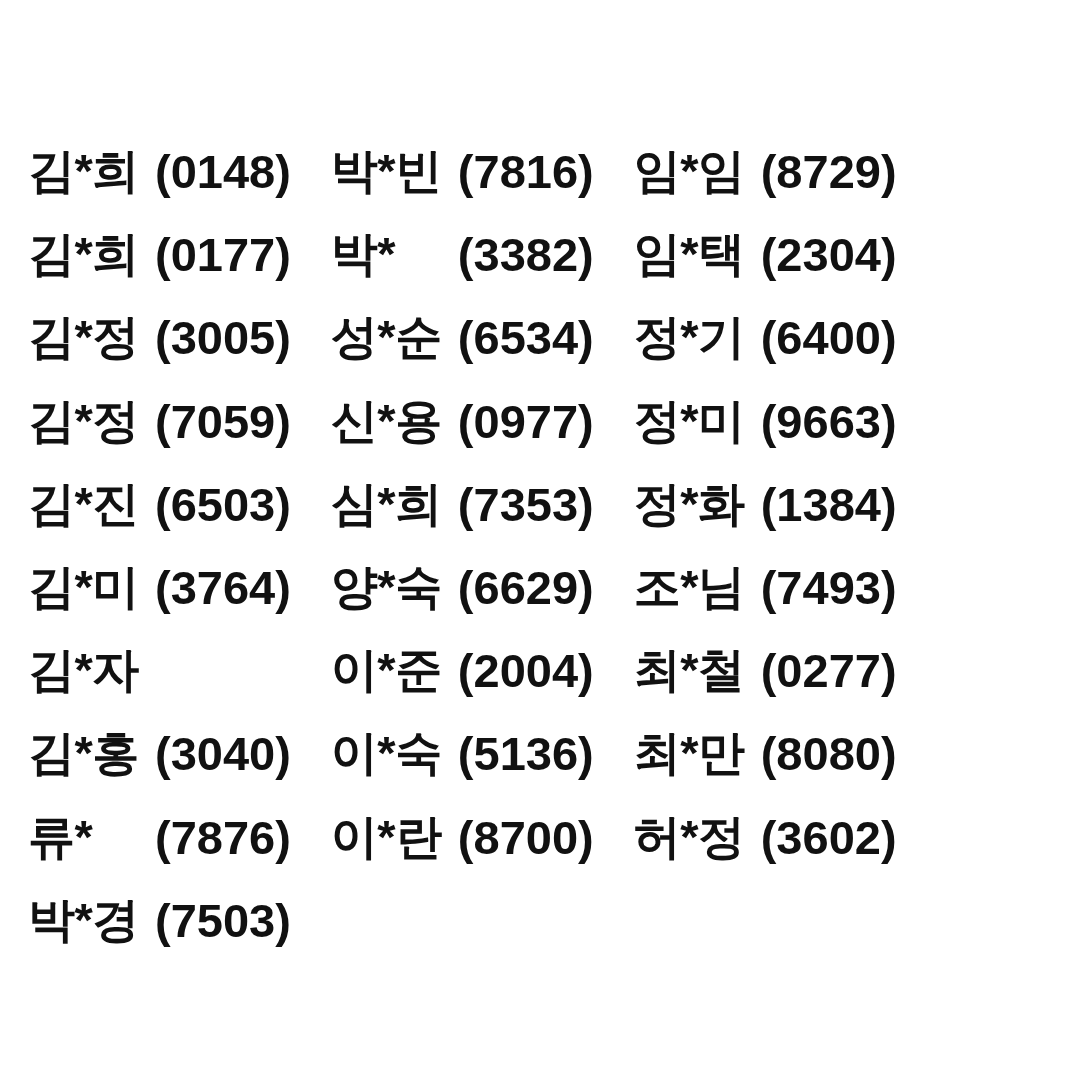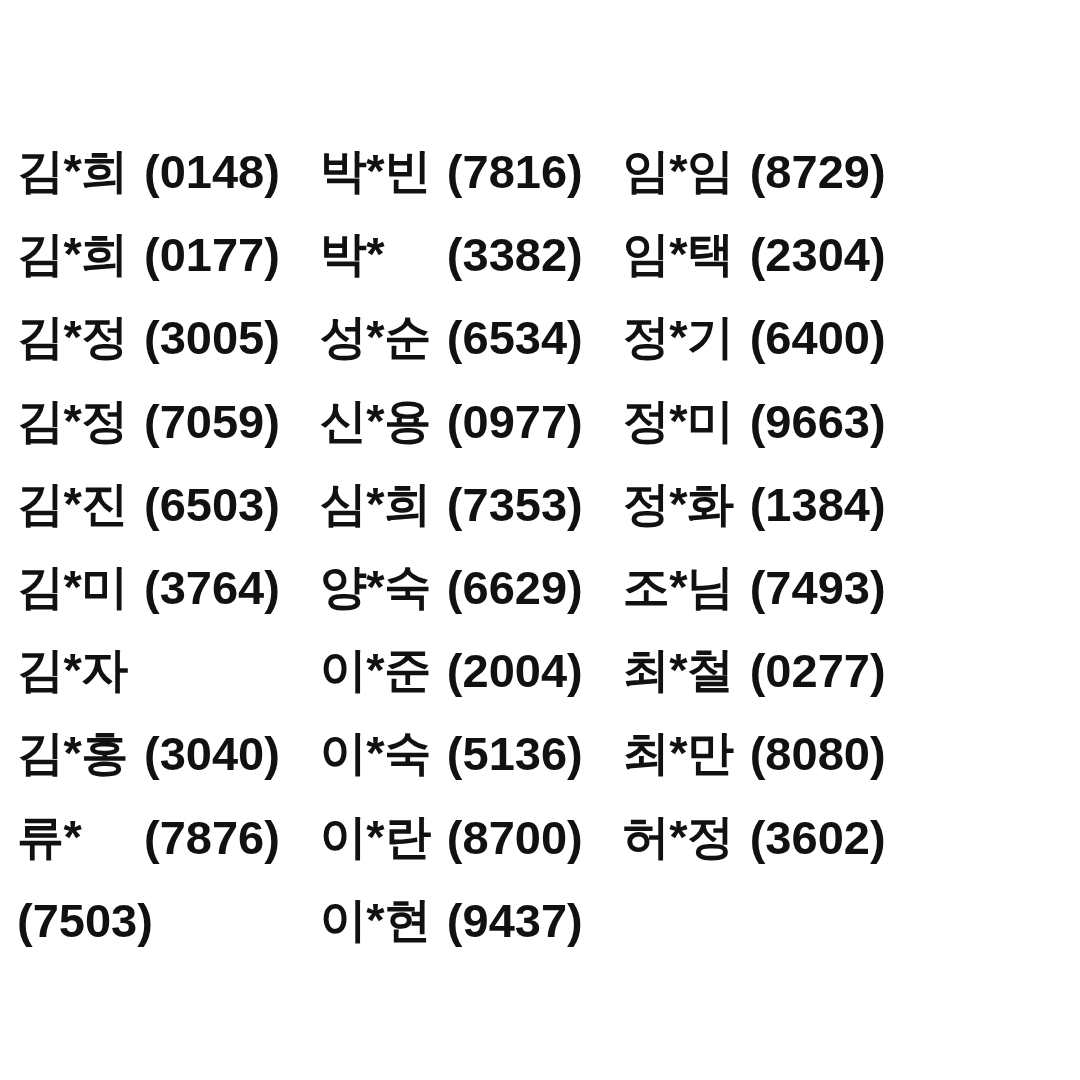--- a/index.html
+++ b/index.html
@@ -16,21 +16,21 @@
     width: 1080px;
     height: 1080px;
     background: #ffffff;
   }
   .list {
     position: absolute;
     left: 0;
     top: 130px;
     width: 864px;
     box-sizing: border-box;
-    padding: 0 45px 0 17px;
+    padding: 0 45px 0 28px;
     display: grid;
     grid-template-columns: 1fr 1fr 1fr;
     column-gap: 40px;
   }
   .col {
     display: flex;
     flex-direction: column;
   }
   .cell {
     height: 83.2px;
@@ -60,33 +60,32 @@
     <section class="col">
         <div class="cell"><span class="entry-name">김*희</span><span class="entry-number">(0148)</span></div>
         <div class="cell"><span class="entry-name">김*희</span><span class="entry-number">(0177)</span></div>
         <div class="cell"><span class="entry-name">김*정</span><span class="entry-number">(3005)</span></div>
         <div class="cell"><span class="entry-name">김*정</span><span class="entry-number">(7059)</span></div>
         <div class="cell"><span class="entry-name">김*진</span><span class="entry-number">(6503)</span></div>
         <div class="cell"><span class="entry-name">김*미</span><span class="entry-number">(3764)</span></div>
         <div class="cell"><span class="entry-name">김*자</span></div>
         <div class="cell"><span class="entry-name">김*홍</span><span class="entry-number">(3040)</span></div>
         <div class="cell"><span class="entry-name">류*　</span><span class="entry-number">(7876)</span></div>
-        <div class="cell"><span class="entry-number">(7503)</span></div>
+        <div class="cell"><span class="entry-name">박*경</span><span class="entry-number">(7503)</span></div>
       </section>
     <section class="col">
         <div class="cell"><span class="entry-name">박*빈</span><span class="entry-number">(7816)</span></div>
         <div class="cell"><span class="entry-name">박*　</span><span class="entry-number">(3382)</span></div>
         <div class="cell"><span class="entry-name">성*순</span><span class="entry-number">(6534)</span></div>
         <div class="cell"><span class="entry-name">신*용</span><span class="entry-number">(0977)</span></div>
         <div class="cell"><span class="entry-name">심*희</span><span class="entry-number">(7353)</span></div>
         <div class="cell"><span class="entry-name">양*숙</span><span class="entry-number">(6629)</span></div>
         <div class="cell"><span class="entry-name">이*준</span><span class="entry-number">(2004)</span></div>
         <div class="cell"><span class="entry-name">이*숙</span><span class="entry-number">(5136)</span></div>
         <div class="cell"><span class="entry-name">이*란</span><span class="entry-number">(8700)</span></div>
-        <div class="cell"><span class="entry-name">이*현</span><span class="entry-number">(9437)</span></div>
       </section>
     <section class="col">
         <div class="cell"><span class="entry-name">임*임</span><span class="entry-number">(8729)</span></div>
         <div class="cell"><span class="entry-name">임*택</span><span class="entry-number">(2304)</span></div>
         <div class="cell"><span class="entry-name">정*기</span><span class="entry-number">(6400)</span></div>
         <div class="cell"><span class="entry-name">정*미</span><span class="entry-number">(9663)</span></div>
         <div class="cell"><span class="entry-name">정*화</span><span class="entry-number">(1384)</span></div>
         <div class="cell"><span class="entry-name">조*님</span><span class="entry-number">(7493)</span></div>
         <div class="cell"><span class="entry-name">최*철</span><span class="entry-number">(0277)</span></div>
         <div class="cell"><span class="entry-name">최*만</span><span class="entry-number">(8080)</span></div>

